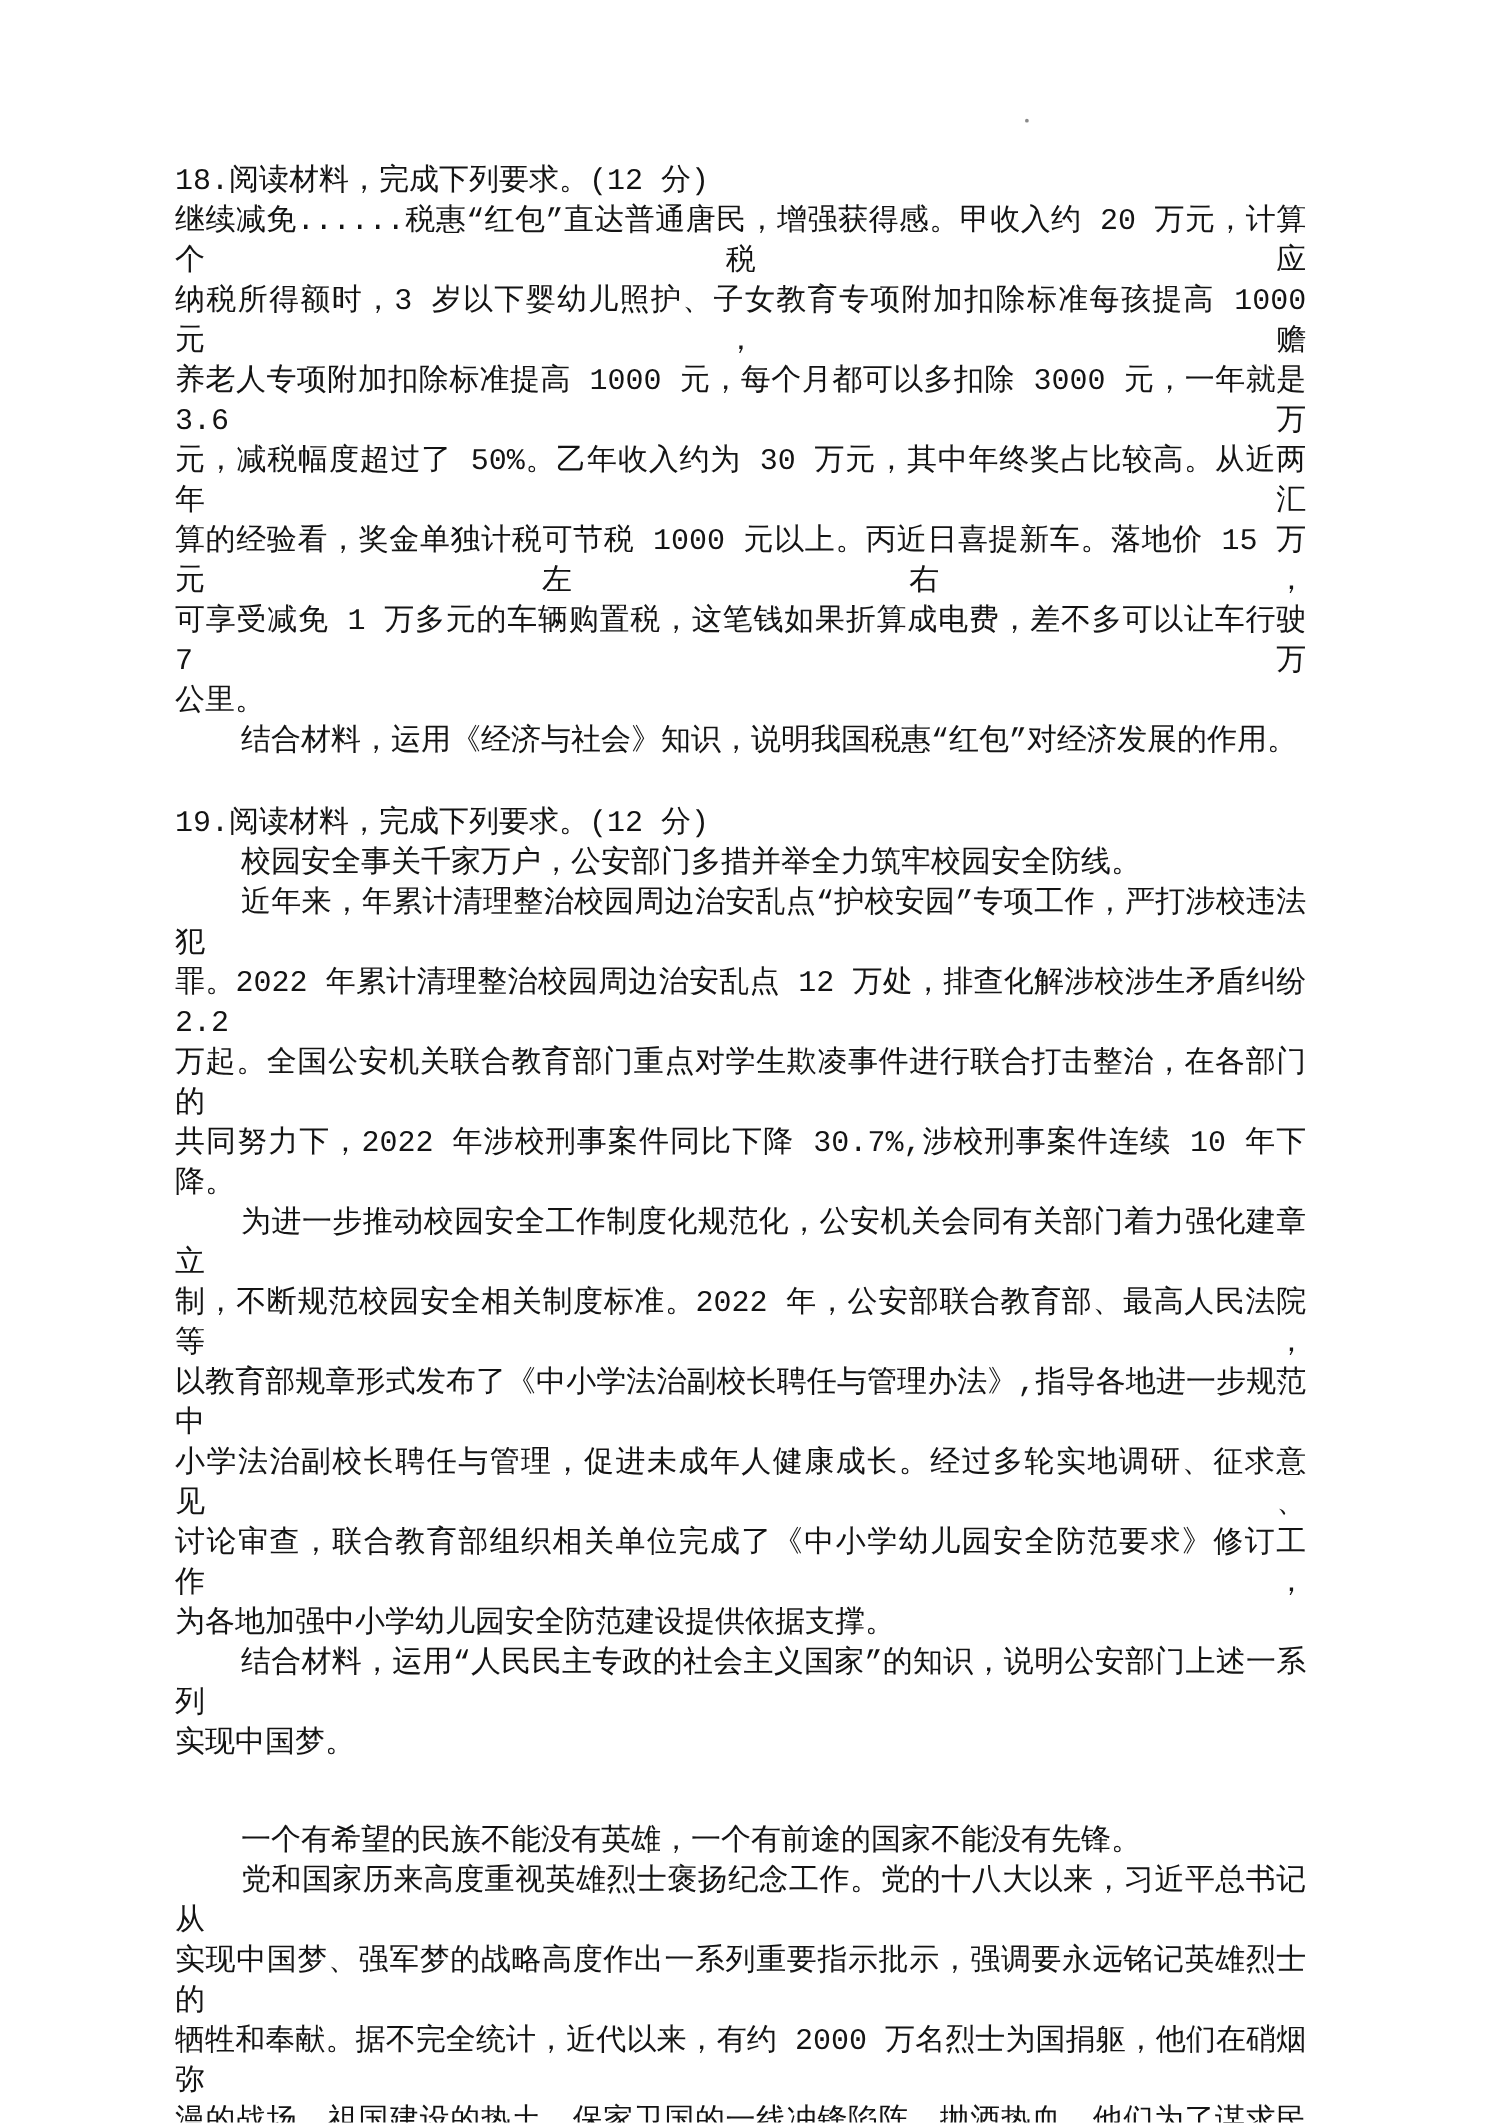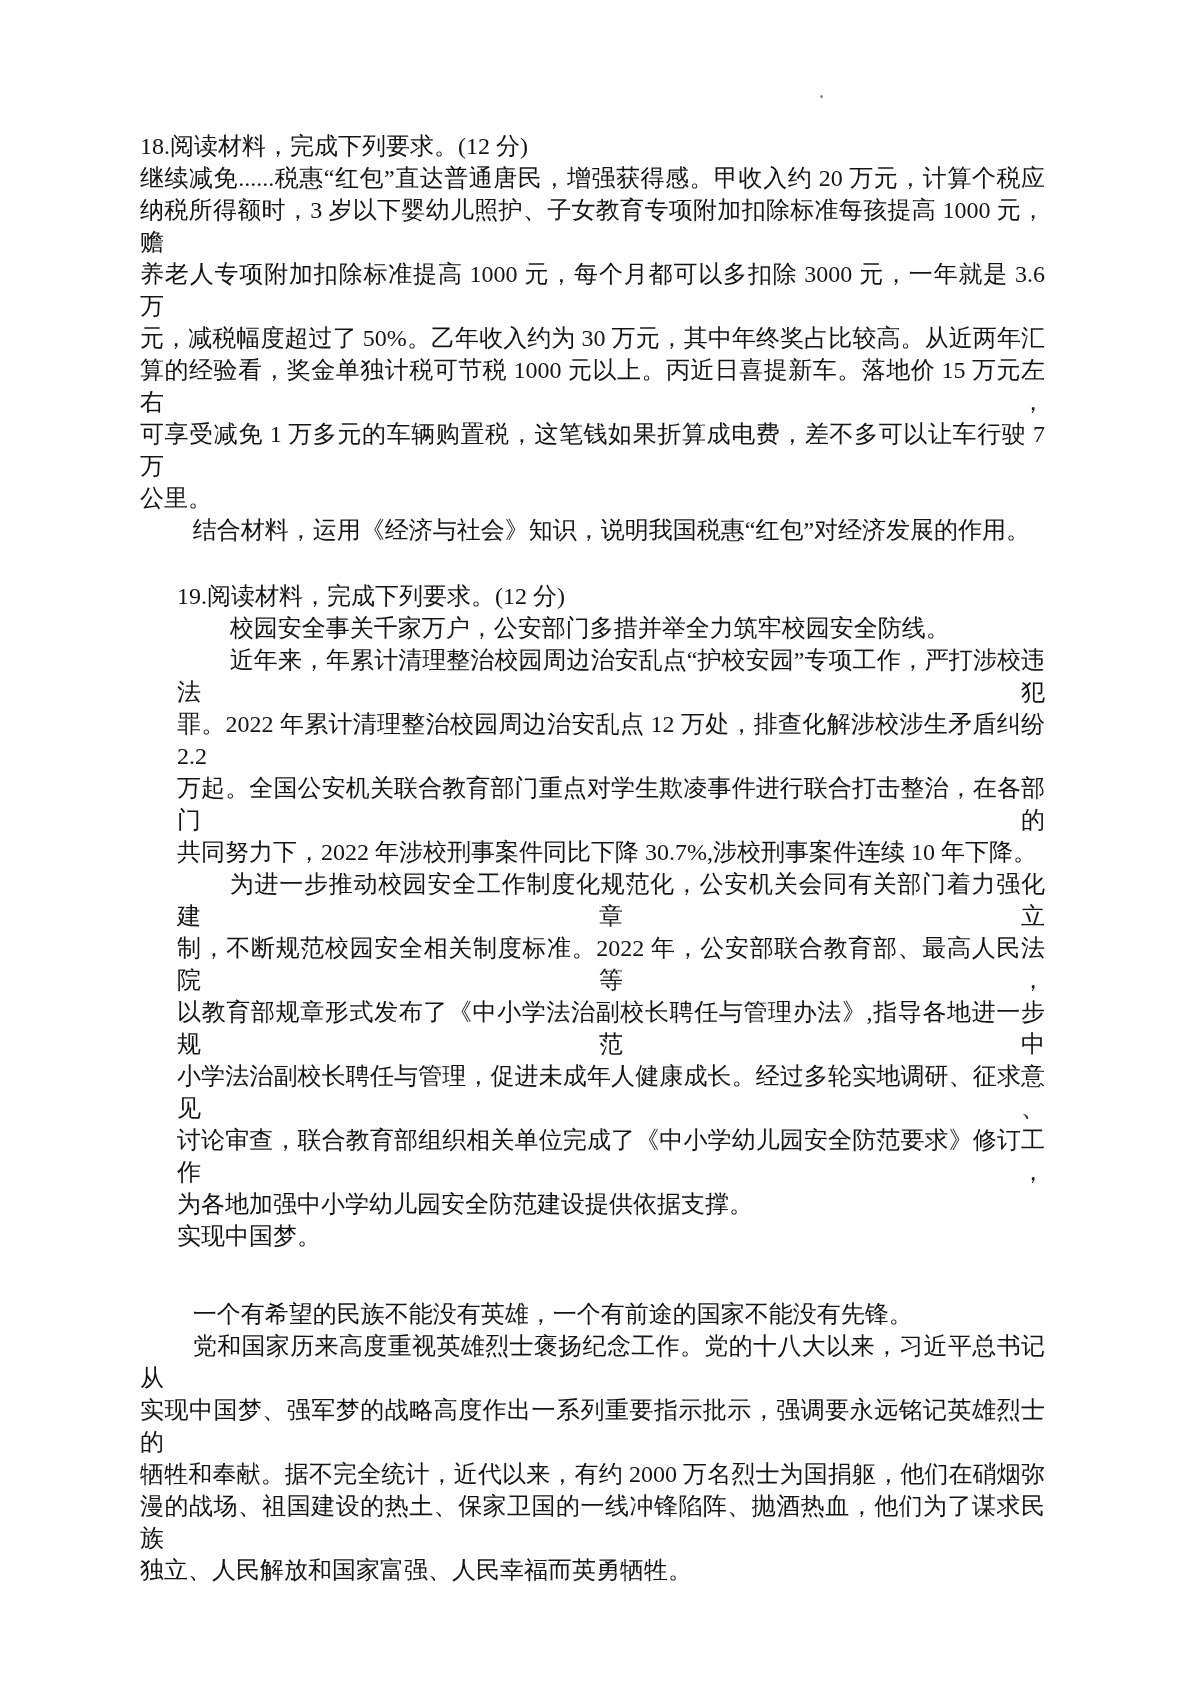--- a/index.html
+++ b/index.html
@@ -14,26 +14,27 @@
   }
   .doc {
     position: absolute;
     left: 140px;
     top: 130px;
     width: 905px;
     font-size: 24px;
     line-height: 32px;
   }
   .q { margin: 0; }
-  .q.q19 { margin-top: 34px; margin-left: 37px; }
+  .q.q19 { margin-top: 34px; }
   .q.q20 { margin-top: 46px; }
   .ln {
     text-align: justify;
     text-align-last: justify;
     white-space: normal;
+    font-family: Liberation Mono, monospace;
   }
   .ln.fin { text-align-last: left; }
   .ln.ind { text-indent: 2.2em; }
   .hd { text-align: left; text-align-last: left; }
   .artifact-dot {
     position: absolute;
     left: 820px;
     top: 95px;
     width: 3px;
     height: 3px;
@@ -66,20 +67,21 @@
     <div class="ln ind">近年来，年累计清理整治校园周边治安乱点“护校安园”专项工作，严打涉校违法犯</div>
     <div class="ln">罪。2022 年累计清理整治校园周边治安乱点 12 万处，排查化解涉校涉生矛盾纠纷 2.2</div>
     <div class="ln">万起。全国公安机关联合教育部门重点对学生欺凌事件进行联合打击整治，在各部门的</div>
     <div class="ln fin">共同努力下，2022 年涉校刑事案件同比下降 30.7%,涉校刑事案件连续 10 年下降。</div>
     <div class="ln ind">为进一步推动校园安全工作制度化规范化，公安机关会同有关部门着力强化建章立</div>
     <div class="ln">制，不断规范校园安全相关制度标准。2022 年，公安部联合教育部、最高人民法院等，</div>
     <div class="ln">以教育部规章形式发布了《中小学法治副校长聘任与管理办法》,指导各地进一步规范中</div>
     <div class="ln">小学法治副校长聘任与管理，促进未成年人健康成长。经过多轮实地调研、征求意见、</div>
     <div class="ln">讨论审查，联合教育部组织相关单位完成了《中小学幼儿园安全防范要求》修订工作，</div>
     <div class="ln fin">为各地加强中小学幼儿园安全防范建设提供依据支撑。</div>
+    <div class="ln ind">结合材料，运用“人民民主专政的社会主义国家”的知识，说明公安部门上述一系列</div>
     <div class="ln fin">实现中国梦。</div>
   </div>
 
   <div class="q q20">
     <div class="ln ind fin">一个有希望的民族不能没有英雄，一个有前途的国家不能没有先锋。</div>
     <div class="ln ind">党和国家历来高度重视英雄烈士褒扬纪念工作。党的十八大以来，习近平总书记从</div>
     <div class="ln">实现中国梦、强军梦的战略高度作出一系列重要指示批示，强调要永远铭记英雄烈士的</div>
     <div class="ln">牺牲和奉献。据不完全统计，近代以来，有约 2000 万名烈士为国捐躯，他们在硝烟弥</div>
     <div class="ln">漫的战场、祖国建设的热土、保家卫国的一线冲锋陷阵、抛酒热血，他们为了谋求民族</div>
     <div class="ln fin">独立、人民解放和国家富强、人民幸福而英勇牺牲。</div>

